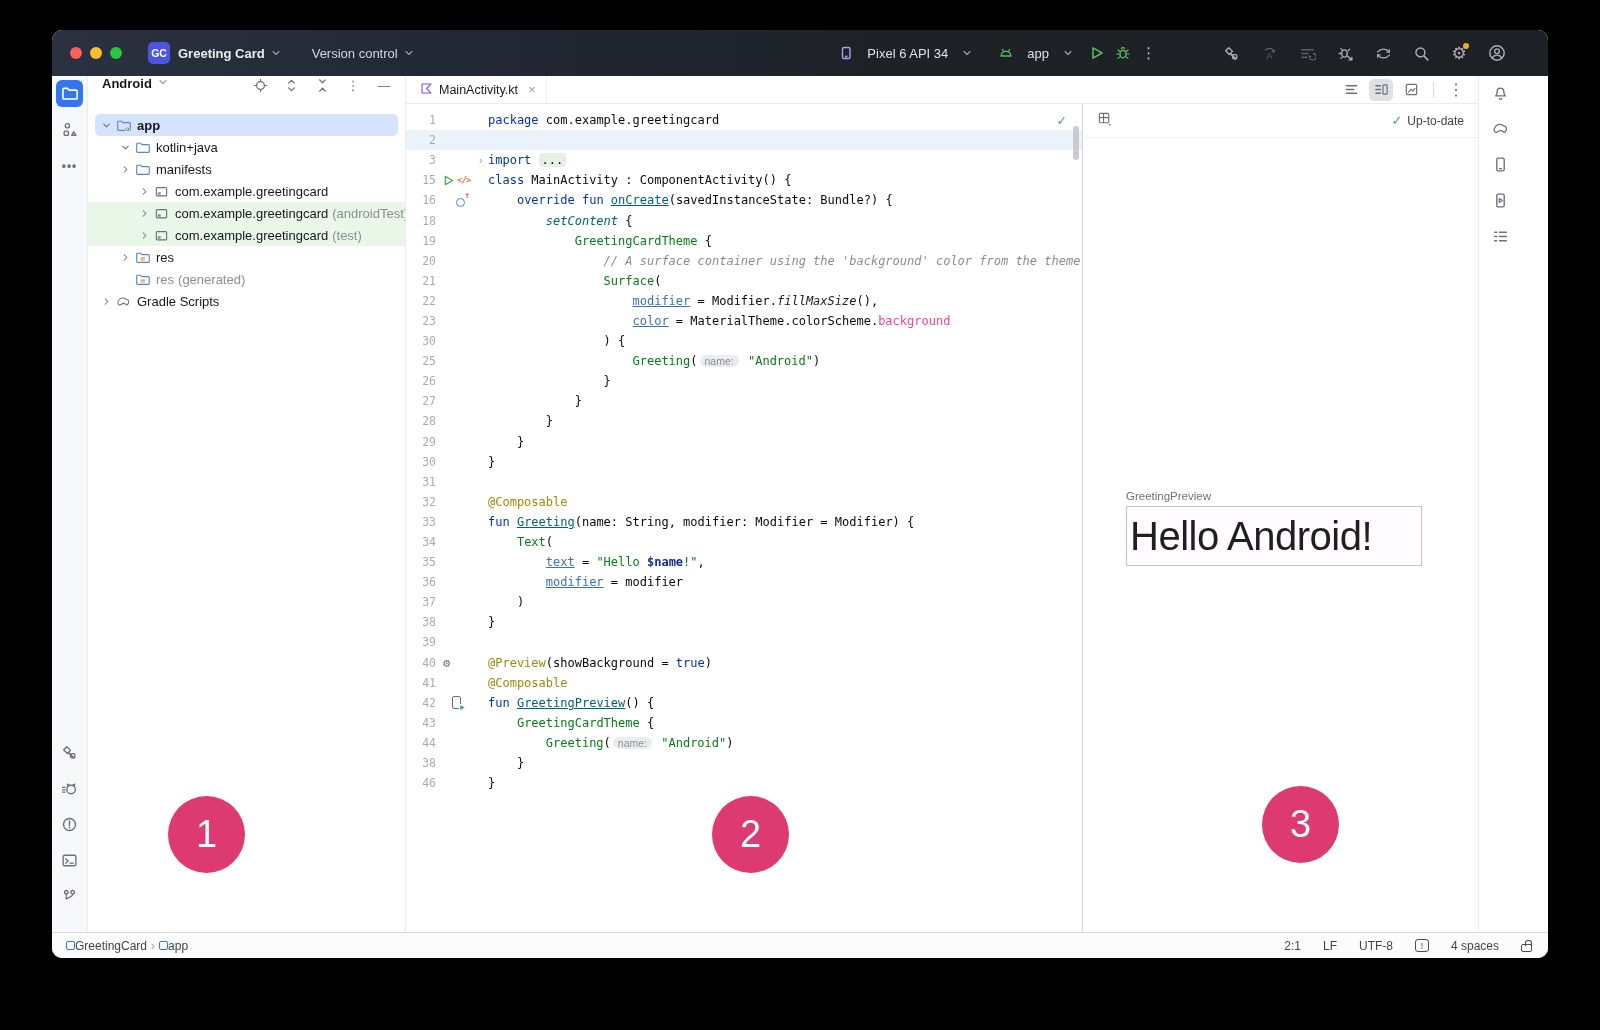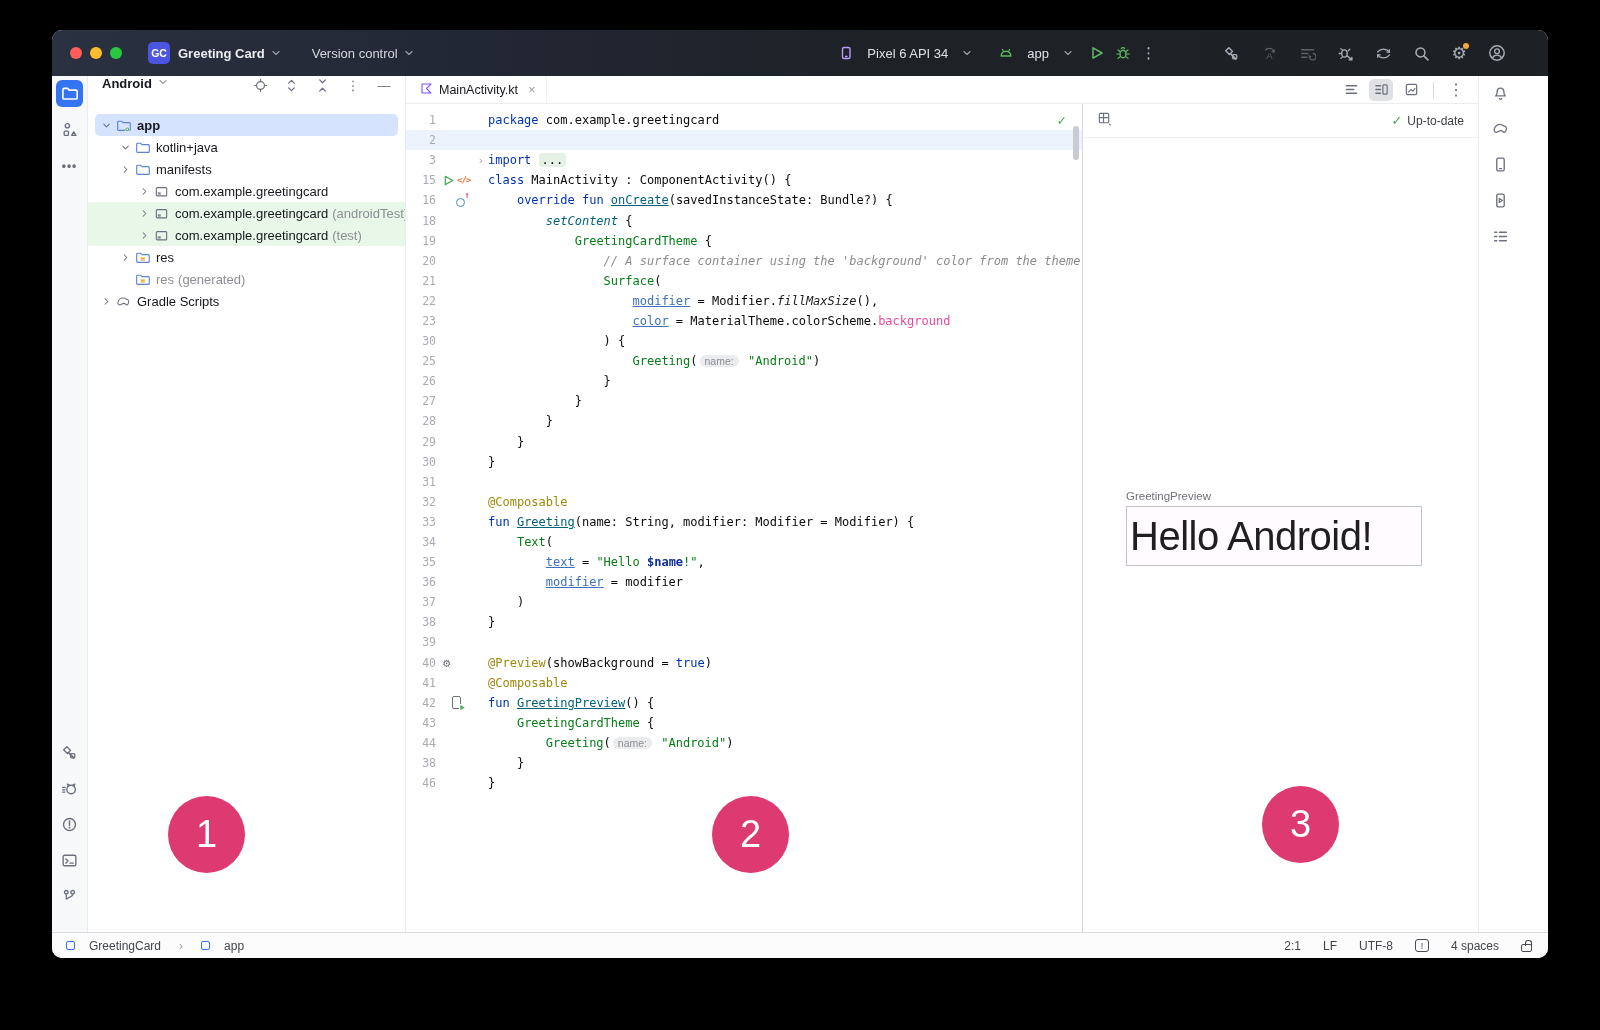--- a/index.html
+++ b/index.html
@@ -110,21 +110,21 @@
   .pv-text { font-size:40px; color:#1f1f22; padding-left:3px; white-space:nowrap; letter-spacing:-.5px; }
 
   
   .stripe-right { width:70px; flex:0 0 70px; background:#fff; border-left:1px solid #ebecf0;
                   display:flex; flex-direction:column; align-items:flex-start; padding:3px 0 0 8px; gap:9px; }
   .sr-ic { width:27px; height:27px; display:flex; align-items:center; justify-content:center; color:#6c707e; }
 
   
   .statusbar { height:26px; flex:0 0 26px; border-top:1px solid #d8dade; background:#fcfcfd; display:flex; align-items:center;
                padding:0 16px 0 14px; font-size:12px; color:#43454d; }
-  .bc { display:flex; align-items:center; gap:14px; }
+  .bc { display:flex; align-items:center; gap:0; }
   .bc-sq { width:9px; height:9px; border:1.5px solid #3574f0; border-radius:2px; }
   .bc-sep { color:#9a9da4; margin:0 4px; }
   .sb-right { margin-left:auto; display:flex; align-items:center; gap:22px; }
   .sq-excl { width:14px; height:13px; border:1.3px solid #494b57; border-radius:3px; font-size:9px; display:flex; align-items:center; justify-content:center; color:#494b57; }
   .lock { position:relative; width:11px; height:12px; }
   .lock:before { content:""; position:absolute; left:4px; top:0; width:5px; height:5px; border:1.3px solid #494b57; border-bottom:none; border-radius:3px 3px 0 0; }
   .lock:after { content:""; position:absolute; bottom:0; left:0; width:9px; height:6px; border:1.3px solid #494b57; border-radius:2px; }
 
   
   .marker { position:absolute; width:77px; height:77px; border-radius:50%; display:flex; align-items:center; justify-content:center;

